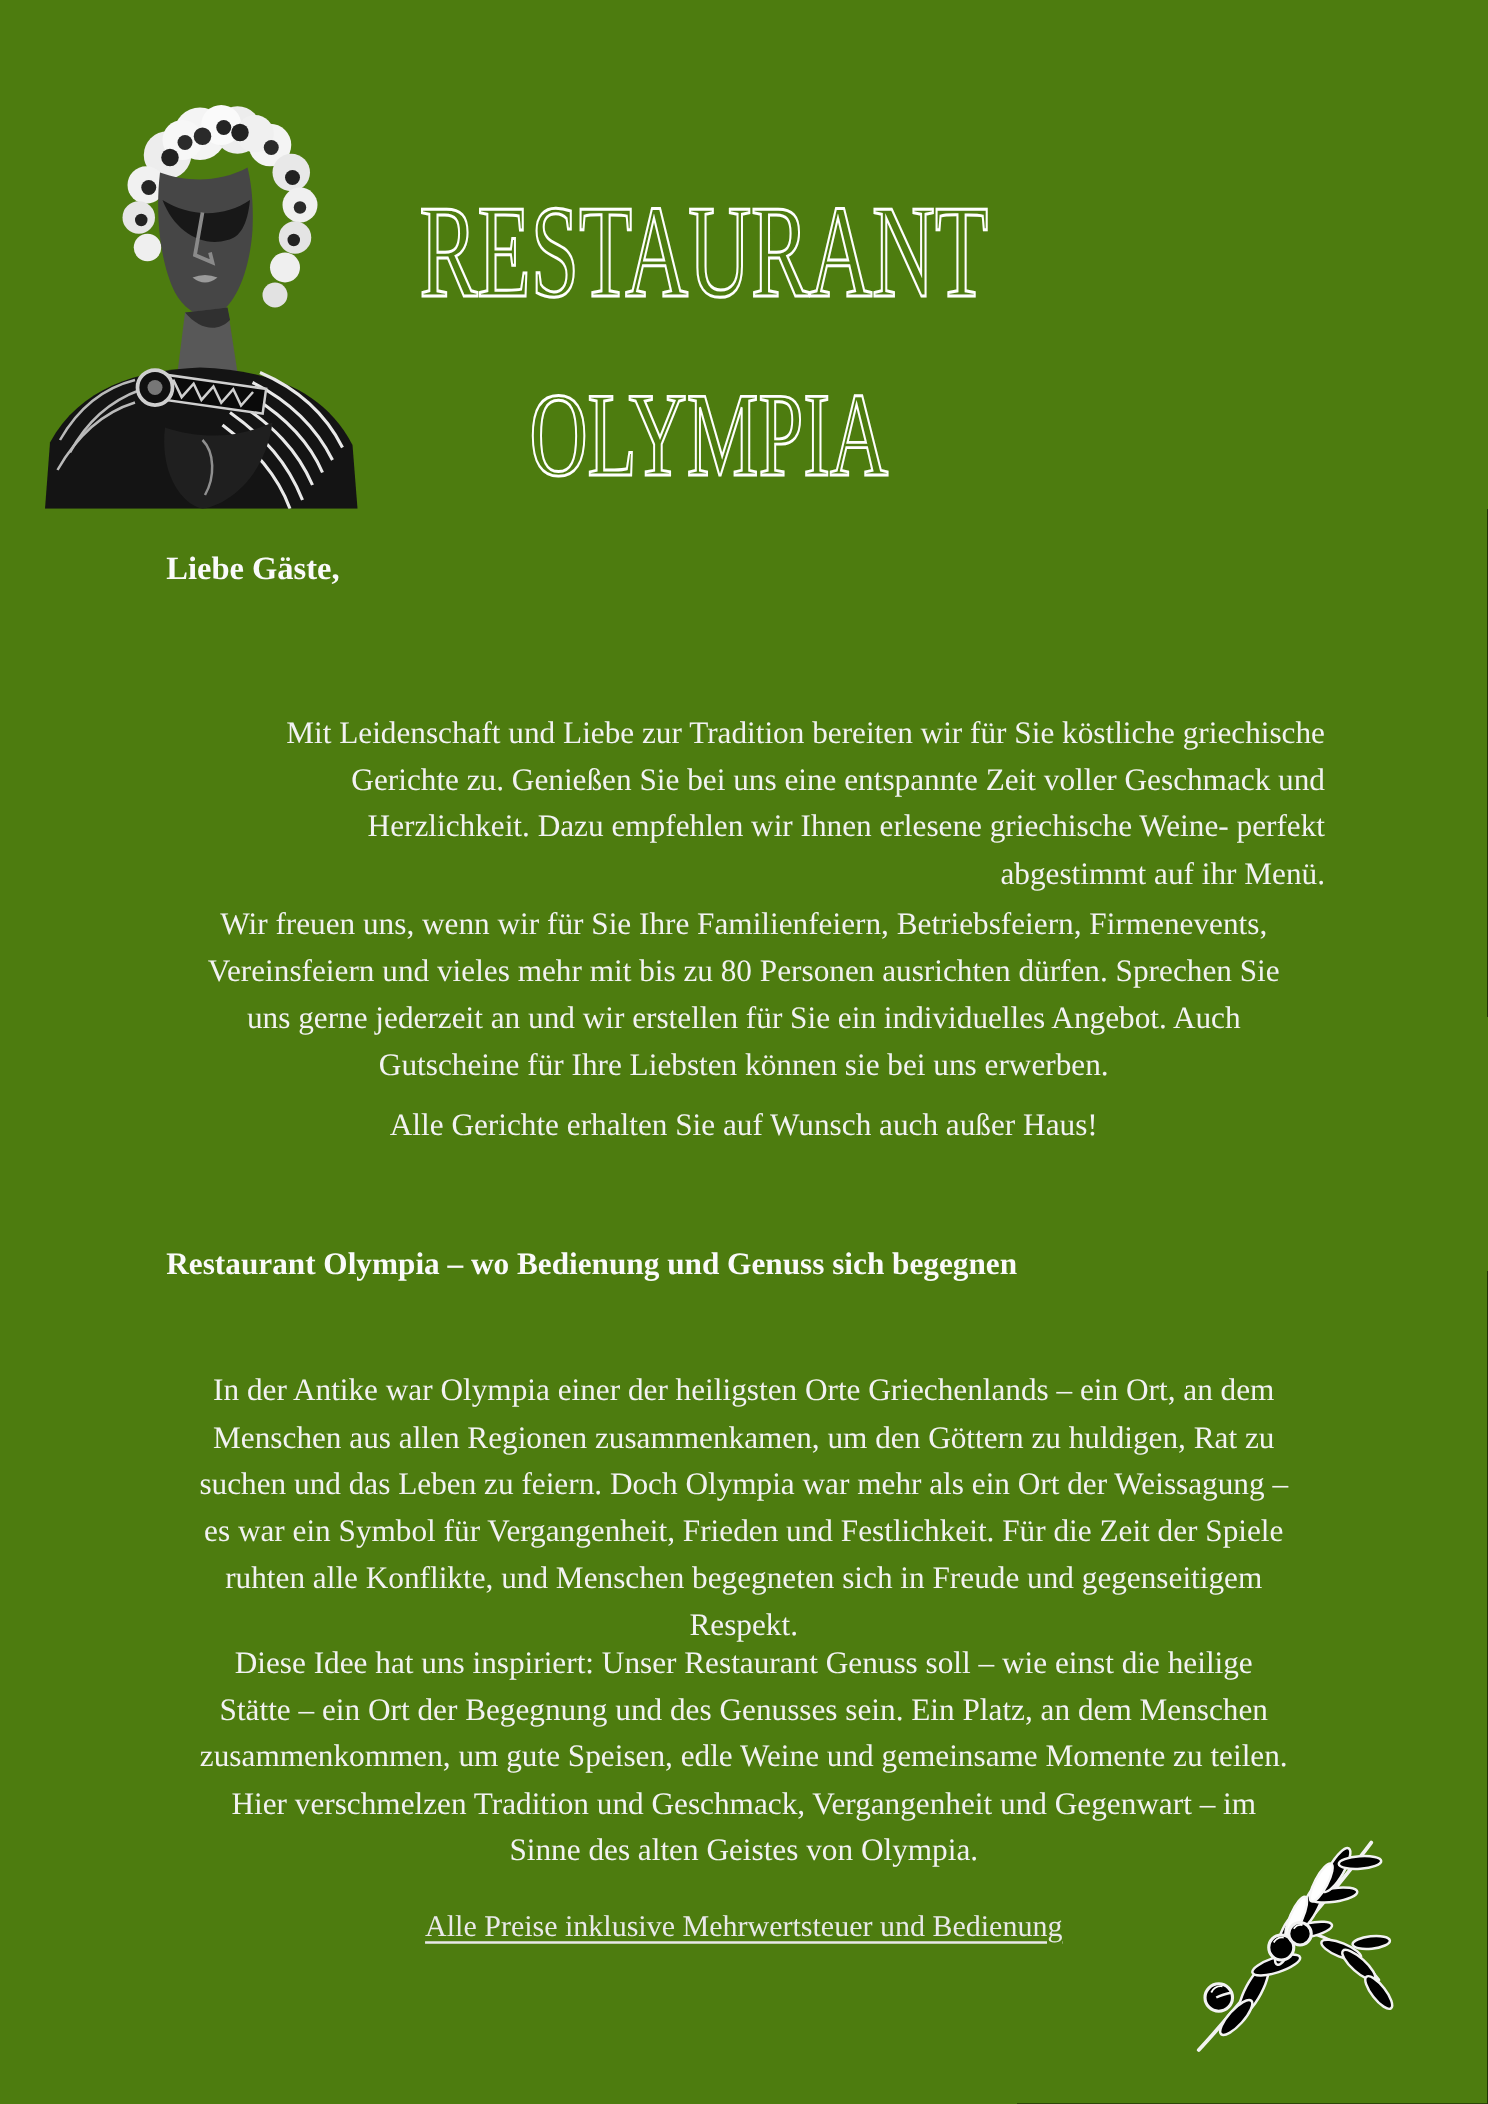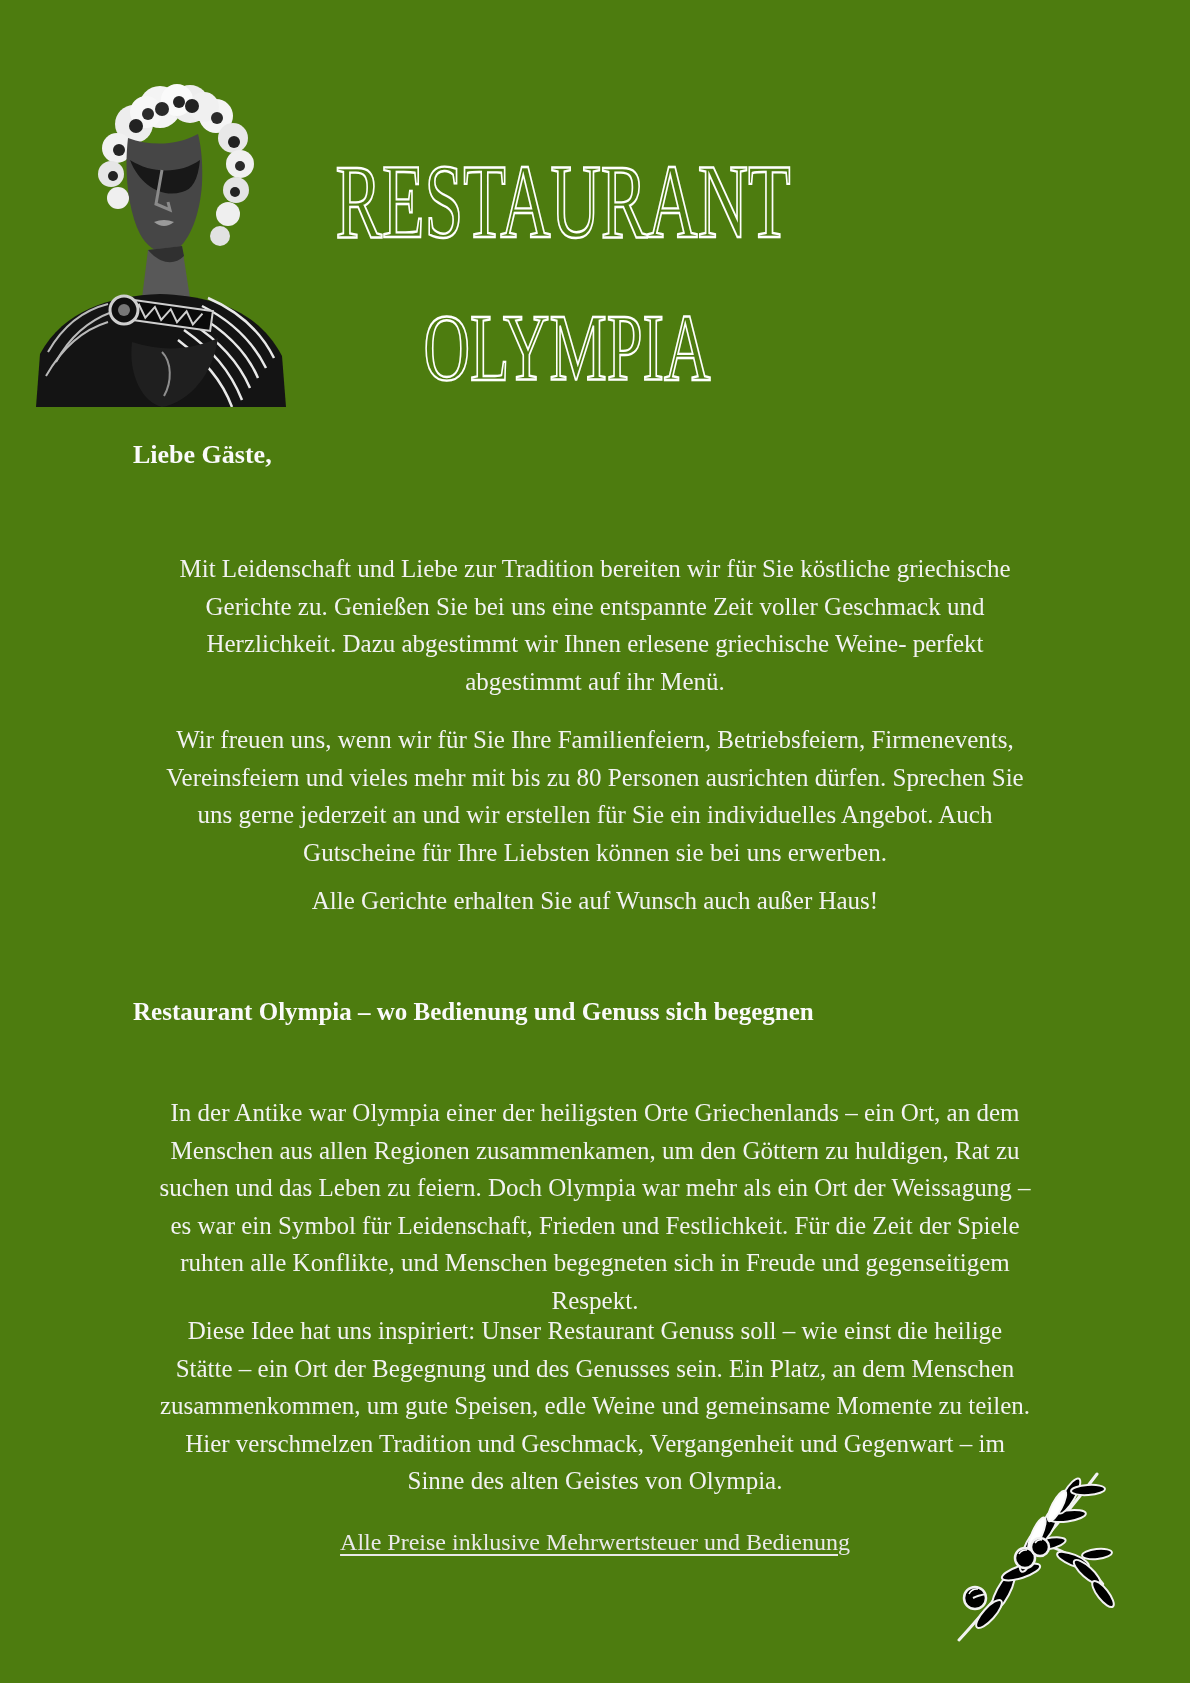--- a/index.html
+++ b/index.html
@@ -5,21 +5,21 @@
   html,body{margin:0;padding:0;background:#000;}
   .page{position:relative;width:1190px;height:1683px;background:#4d7c0f;overflow:hidden;
         font-family:"Liberation Serif", serif;color:#f2f2f2;}
   .abs{position:absolute;}
   .statue{left:12px;top:52px;width:295px;height:355px;}
   .title-svg1{left:278px;top:135px;}
   .title-svg2{left:282px;top:288px;}
   .salutation{left:133px;top:440px;font-size:26px;font-weight:bold;line-height:30px;color:#fafafa;}
   .para{left:130px;width:930px;text-align:center;font-size:25px;line-height:37.6px;color:#f2f2f2;}
   .para .tline{white-space:nowrap;}
-  .p1{top:497px;} .p2{top:550px;} .p3{top:721px;} .p4{top:882px;}
+  .p1{top:497px;} .p2{top:568px;text-align:right;} .p3{top:721px;} .p4{top:882px;}
   .story-heading{left:133px;top:997px;font-size:25px;font-weight:bold;line-height:30px;color:#fafafa;}
   .p5{top:1058px;margin-top:36px;} .p6{top:1312px;}
   .footer-note{left:130px;top:1531px;width:930px;text-align:center;font-size:24px;line-height:22px;
                text-decoration:underline;text-underline-offset:4px;color:#e9e9e9;}
   .olive{left:945px;top:1448px;width:175px;height:198px;}
 </style>
 </head>
 <body>
 
 <div class="page">
@@ -92,39 +92,39 @@
   </svg>
   <svg class="abs title-svg2" width="570" height="112">
     <text x="285" y="92" text-anchor="middle" font-size="96" textLength="287" lengthAdjust="spacingAndGlyphs" fill="none" stroke="#ffffff" stroke-width="2.3" style="font-family:'Liberation Serif',serif;">OLYMPIA</text>
   </svg>
 
   <div class="abs salutation">Liebe Gäste,</div>
 
   <div class="abs para p2">
       <div class="tline">Mit Leidenschaft und Liebe zur Tradition bereiten wir für Sie köstliche griechische</div>
       <div class="tline">Gerichte zu. Genießen Sie bei uns eine entspannte Zeit voller Geschmack und</div>
-      <div class="tline">Herzlichkeit. Dazu abgestimmt wir Ihnen erlesene griechische Weine- perfekt</div>
+      <div class="tline">Herzlichkeit. Dazu empfehlen wir Ihnen erlesene griechische Weine- perfekt</div>
       <div class="tline">abgestimmt auf ihr Menü.</div>
     </div>
   <div class="abs para p3">
       <div class="tline">Wir freuen uns, wenn wir für Sie Ihre Familienfeiern, Betriebsfeiern, Firmenevents,</div>
       <div class="tline">Vereinsfeiern und vieles mehr mit bis zu 80 Personen ausrichten dürfen. Sprechen Sie</div>
       <div class="tline">uns gerne jederzeit an und wir erstellen für Sie ein individuelles Angebot. Auch</div>
       <div class="tline">Gutscheine für Ihre Liebsten können sie bei uns erwerben.</div>
     </div>
   <div class="abs para p4">
       <div class="tline">Alle Gerichte erhalten Sie auf Wunsch auch außer Haus!</div>
     </div>
 
   <div class="abs story-heading">Restaurant Olympia – wo Bedienung und Genuss sich begegnen</div>
   <div class="abs para p5">
       <div class="tline">In der Antike war Olympia einer der heiligsten Orte Griechenlands – ein Ort, an dem</div>
       <div class="tline">Menschen aus allen Regionen zusammenkamen, um den Göttern zu huldigen, Rat zu</div>
       <div class="tline">suchen und das Leben zu feiern. Doch Olympia war mehr als ein Ort der Weissagung –</div>
-      <div class="tline">es war ein Symbol für Leidenschaft, Frieden und Festlichkeit. Für die Zeit der Spiele</div>
+      <div class="tline">es war ein Symbol für Vergangenheit, Frieden und Festlichkeit. Für die Zeit der Spiele</div>
       <div class="tline">ruhten alle Konflikte, und Menschen begegneten sich in Freude und gegenseitigem</div>
       <div class="tline">Respekt.</div>
     </div>
   <div class="abs para p6">
       <div class="tline">Diese Idee hat uns inspiriert: Unser Restaurant Genuss soll – wie einst die heilige</div>
       <div class="tline">Stätte – ein Ort der Begegnung und des Genusses sein. Ein Platz, an dem Menschen</div>
       <div class="tline">zusammenkommen, um gute Speisen, edle Weine und gemeinsame Momente zu teilen.</div>
       <div class="tline">Hier verschmelzen Tradition und Geschmack, Vergangenheit und Gegenwart – im</div>
       <div class="tline">Sinne des alten Geistes von Olympia.</div>
     </div>

